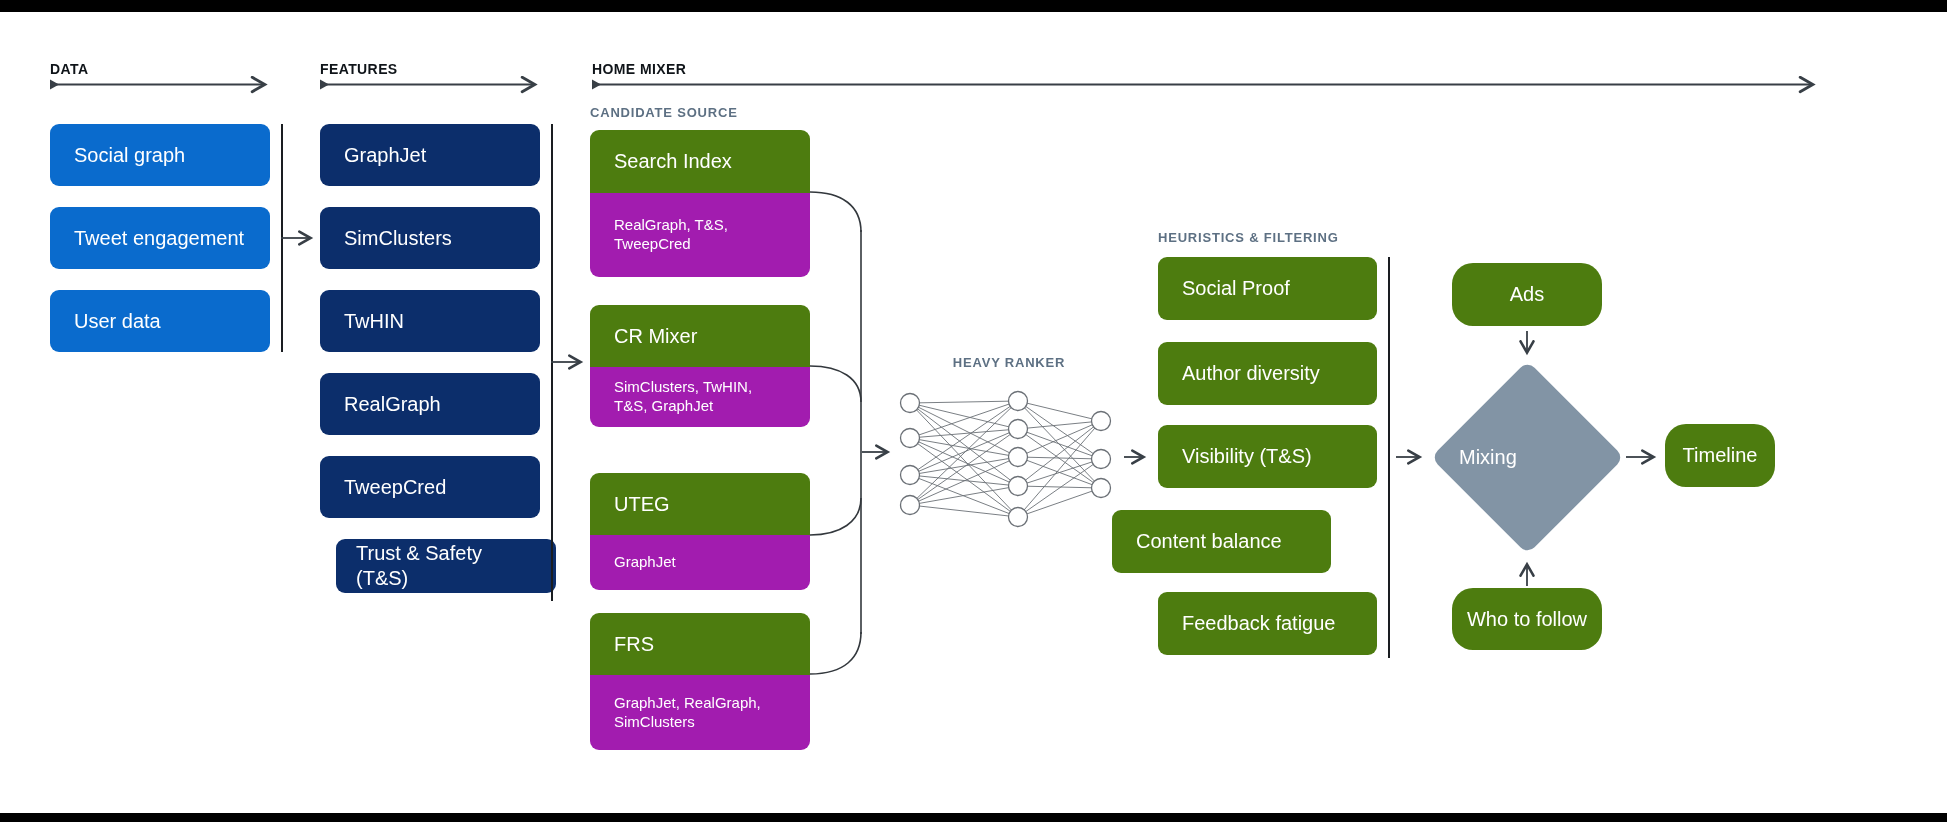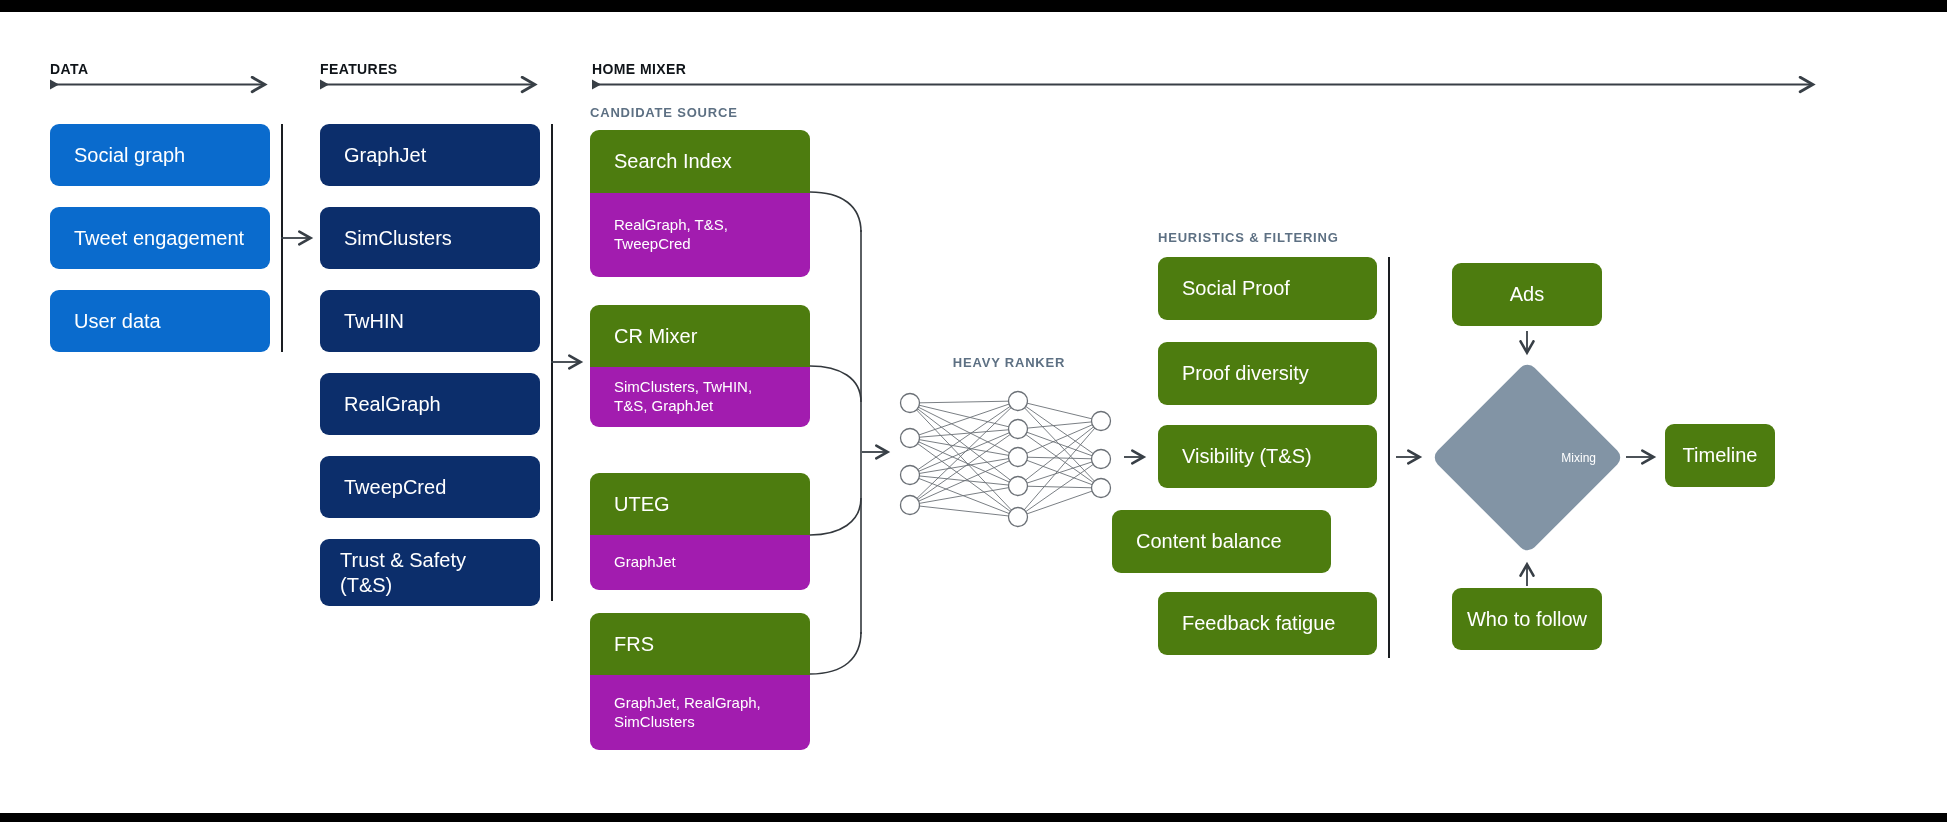--- a/index.html
+++ b/index.html
@@ -22,29 +22,29 @@
   .box{
     position:absolute;box-sizing:border-box;border-radius:9px;color:#ffffff;
     font-size:20px;display:flex;align-items:center;padding:0 24px;line-height:1.25;
   }
   .blue{background:#0a6bcd;}
   .navy{background:#0c2e6b;}
   .sky{background:#4d7c0f;}
   .sky-light{background:#a21caf;}
   .cand-top{border-radius:9px 9px 0 0;}
   .cand-bottom{border-radius:0 0 9px 9px;font-size:15px;}
-  .center-text{justify-content:center;padding:0 8px;}
+  .center-text{justify-content:center;padding:0 8px;border-radius:21px;}
   .divider{position:absolute;width:1.6px;background:#1a1d21;}
   #diamond{
     position:absolute;left:1459px;top:389px;width:137px;height:137px;
     background:#8294a5;border-radius:10px;transform:rotate(45deg);
   }
   #diamond-label{
     position:absolute;left:1459px;top:389px;width:137px;height:137px;
-    display:flex;align-items:center;justify-content:flex-end;color:#ffffff;font-size:12px;
+    display:flex;align-items:center;justify-content:flex-start;color:#ffffff;font-size:20px;
   }
   #overlay{position:absolute;left:0;top:0;pointer-events:none;}
 </style>
 </head>
 <body>
 
 <div id="canvas">
 
   <div id="top-bar" class="bar"></div>
   <div id="bottom-bar" class="bar"></div>
@@ -77,21 +77,21 @@
     </div>
   <div class="box navy" style="left:320px;top:290px;width:220px;height:62px;">
       <span>TwHIN</span>
     </div>
   <div class="box navy" style="left:320px;top:373px;width:220px;height:62px;">
       <span>RealGraph</span>
     </div>
   <div class="box navy" style="left:320px;top:456px;width:220px;height:62px;">
       <span>TweepCred</span>
     </div>
-  <div class="box navy" style="left:320px;top:539px;width:220px;height:67px;padding-left:20px;">
+  <div class="box navy" style="left:336px;top:539px;width:220px;height:54px;padding-left:20px;">
       <span>Trust &amp; Safety (T&amp;S)</span>
     </div>
 
   <div class="divider" style="left:551px;top:124px;height:477px;"></div>
 
   <div class="box sky cand-top" style="left:590px;top:130px;width:220px;height:63px;">
       <span>Search Index</span>
     </div>
   <div class="box sky-light cand-bottom" style="left:590px;top:193px;width:220px;height:84px;">
       <span>RealGraph, T&amp;S, TweepCred</span>
@@ -115,21 +115,21 @@
       <span>FRS</span>
     </div>
   <div class="box sky-light cand-bottom" style="left:590px;top:675px;width:220px;height:75px;">
       <span>GraphJet, RealGraph, SimClusters</span>
     </div>
 
   <div class="box sky" style="left:1158px;top:257px;width:219px;height:63px;">
       <span>Social Proof</span>
     </div>
   <div class="box sky" style="left:1158px;top:342px;width:219px;height:63px;">
-      <span>Proof diversity</span>
+      <span>Author diversity</span>
     </div>
   <div class="box sky" style="left:1158px;top:425px;width:219px;height:63px;">
       <span>Visibility (T&amp;S)</span>
     </div>
   <div class="box sky" style="left:1112px;top:510px;width:219px;height:63px;">
       <span>Content balance</span>
     </div>
   <div class="box sky" style="left:1158px;top:592px;width:219px;height:63px;">
       <span>Feedback fatigue</span>
     </div>

